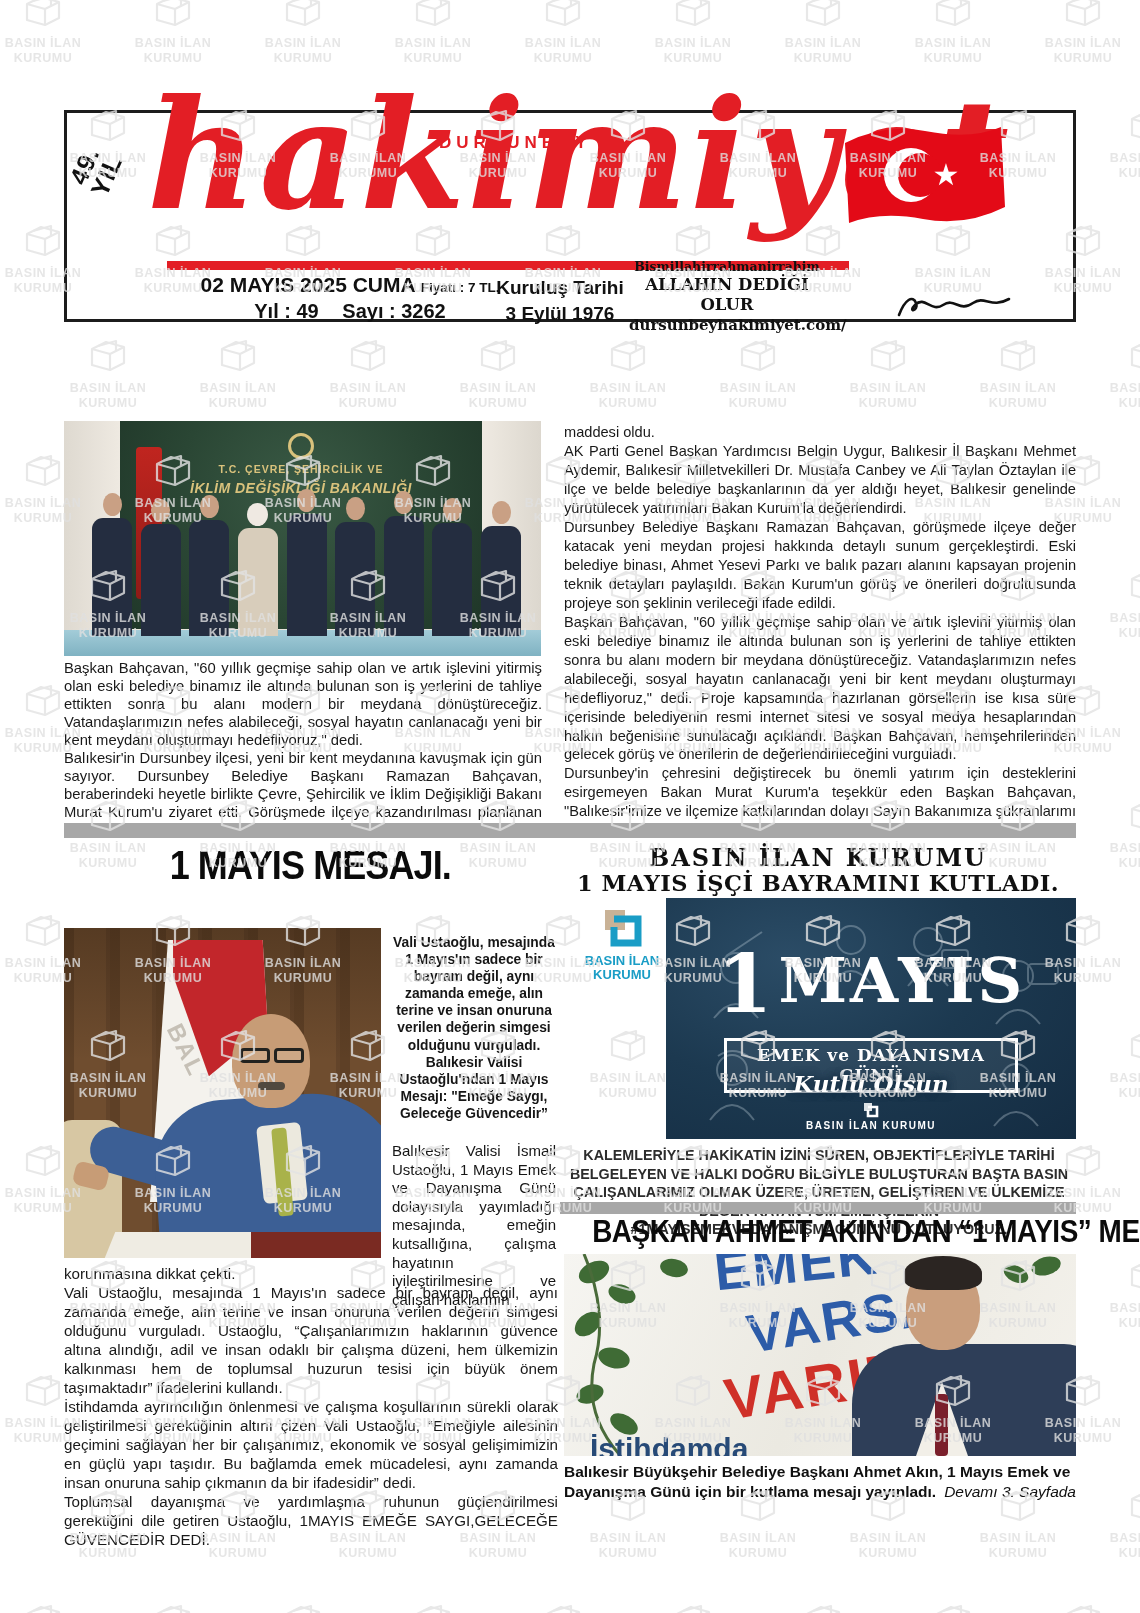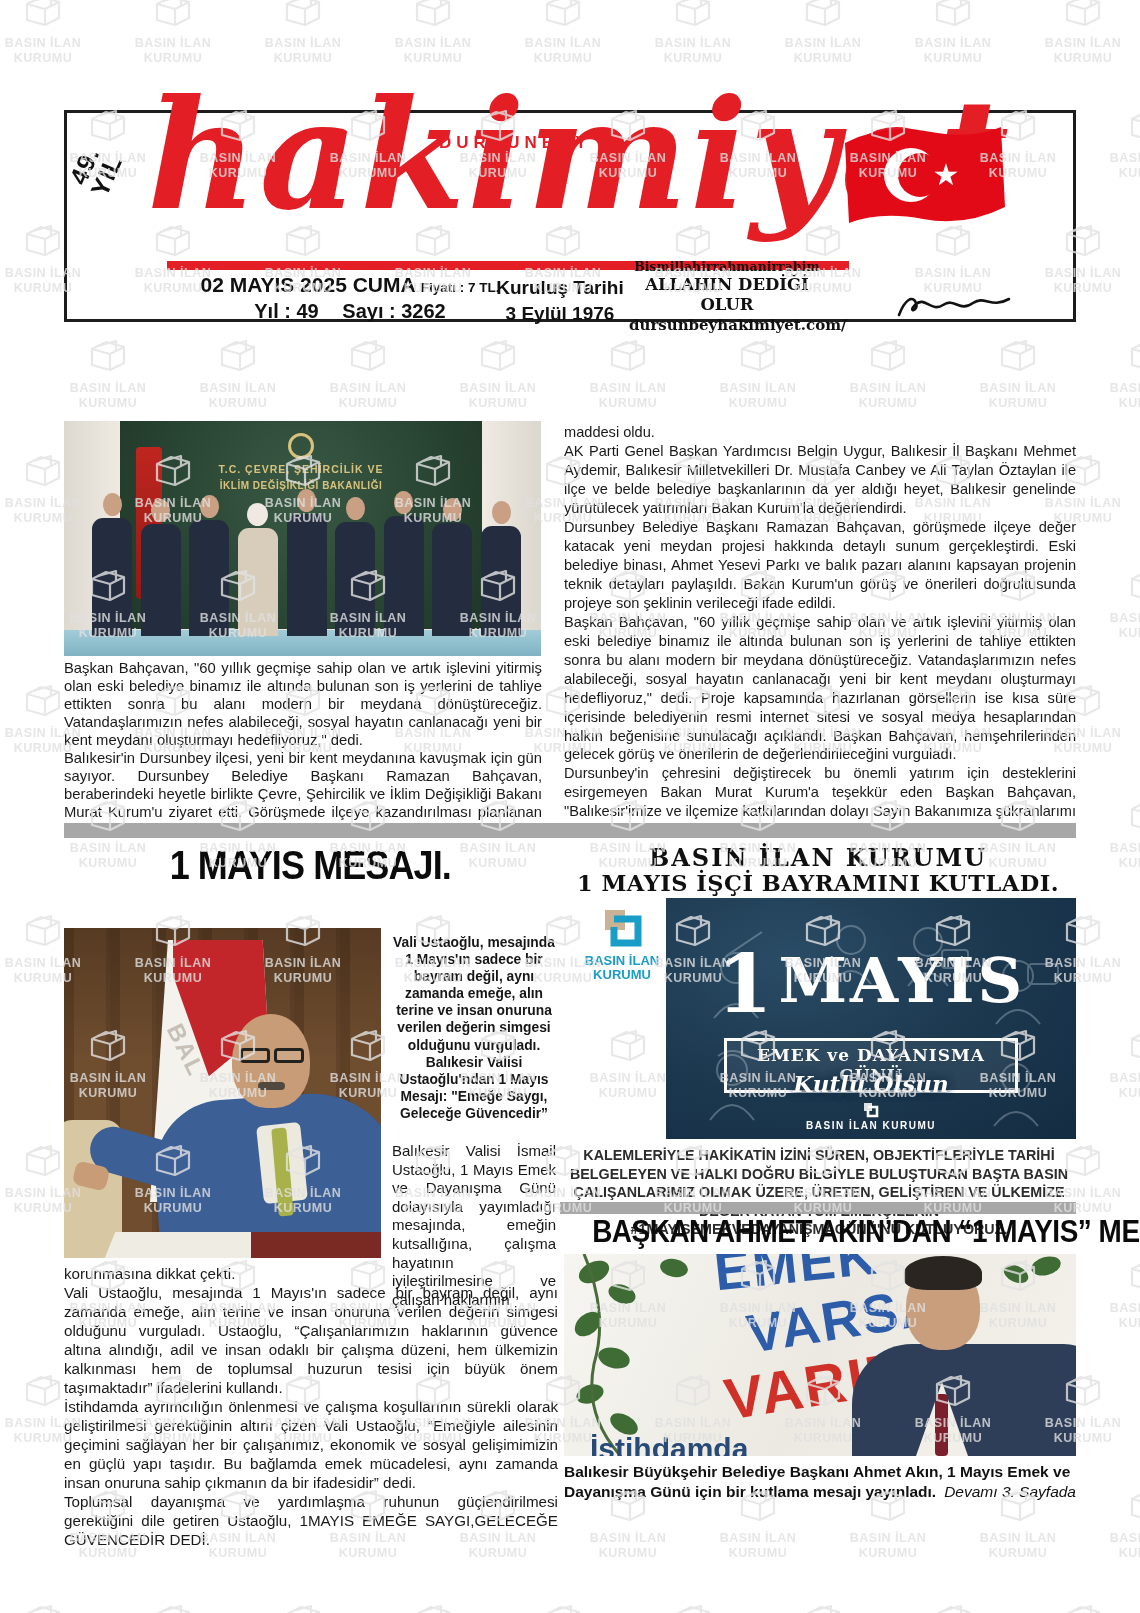--- a/index.html
+++ b/index.html
@@ -70,21 +70,21 @@
 
   
   .photo-ministry{left:64px;top:421px;width:477px;height:235px;background:#e9e5de;overflow:hidden;z-index:1;}
   .pm-wallL{position:absolute;left:0;top:0;width:58px;height:100%;background:linear-gradient(90deg,#ded9d0,#efeae2);}
   .pm-wallR{position:absolute;right:0;top:0;width:62px;height:100%;background:linear-gradient(90deg,#f0ebe3,#dcd7ce);}
   .pm-green{position:absolute;left:56px;top:0;width:362px;height:208px;
             background:radial-gradient(circle at 50% 35%,#3a5a45 0%,#2a4634 55%,#1f3628 100%);}
   .pm-sign{position:absolute;left:0;right:0;top:12px;text-align:center;color:#d9c27c;
            font-weight:bold;line-height:1.5;}
   .pm-sign .s1{font-size:10.5px;letter-spacing:1px;}
-  .pm-sign .s2{font-size:10px;letter-spacing:.5px;}
+  .pm-sign .s2{font-size:14px;letter-spacing:.5px;font-style:italic;}
   .pm-emblem{width:26px;height:26px;border:3px solid #d9c27c;border-radius:50%;margin:0 auto 3px;}
   .pm-flag{position:absolute;left:72px;top:26px;width:26px;height:152px;
            background:linear-gradient(180deg,#c0251f,#8f1b17);border-radius:4px;}
   .pm-carpet{position:absolute;left:0;bottom:0;width:100%;height:26px;
              background:linear-gradient(180deg,#a3ccd8,#7fb2c2);}
   .pm-people{position:absolute;left:26px;right:18px;bottom:20px;display:flex;
              justify-content:space-between;align-items:flex-end;}
   .fig{width:44px;text-align:center;}
   .fig-head{width:19px;height:23px;border-radius:50%;background:#c9a084;margin:0 auto;}
   .fig-body{width:40px;background:#242d40;border-radius:11px 11px 0 0;margin:2px auto 0;}

